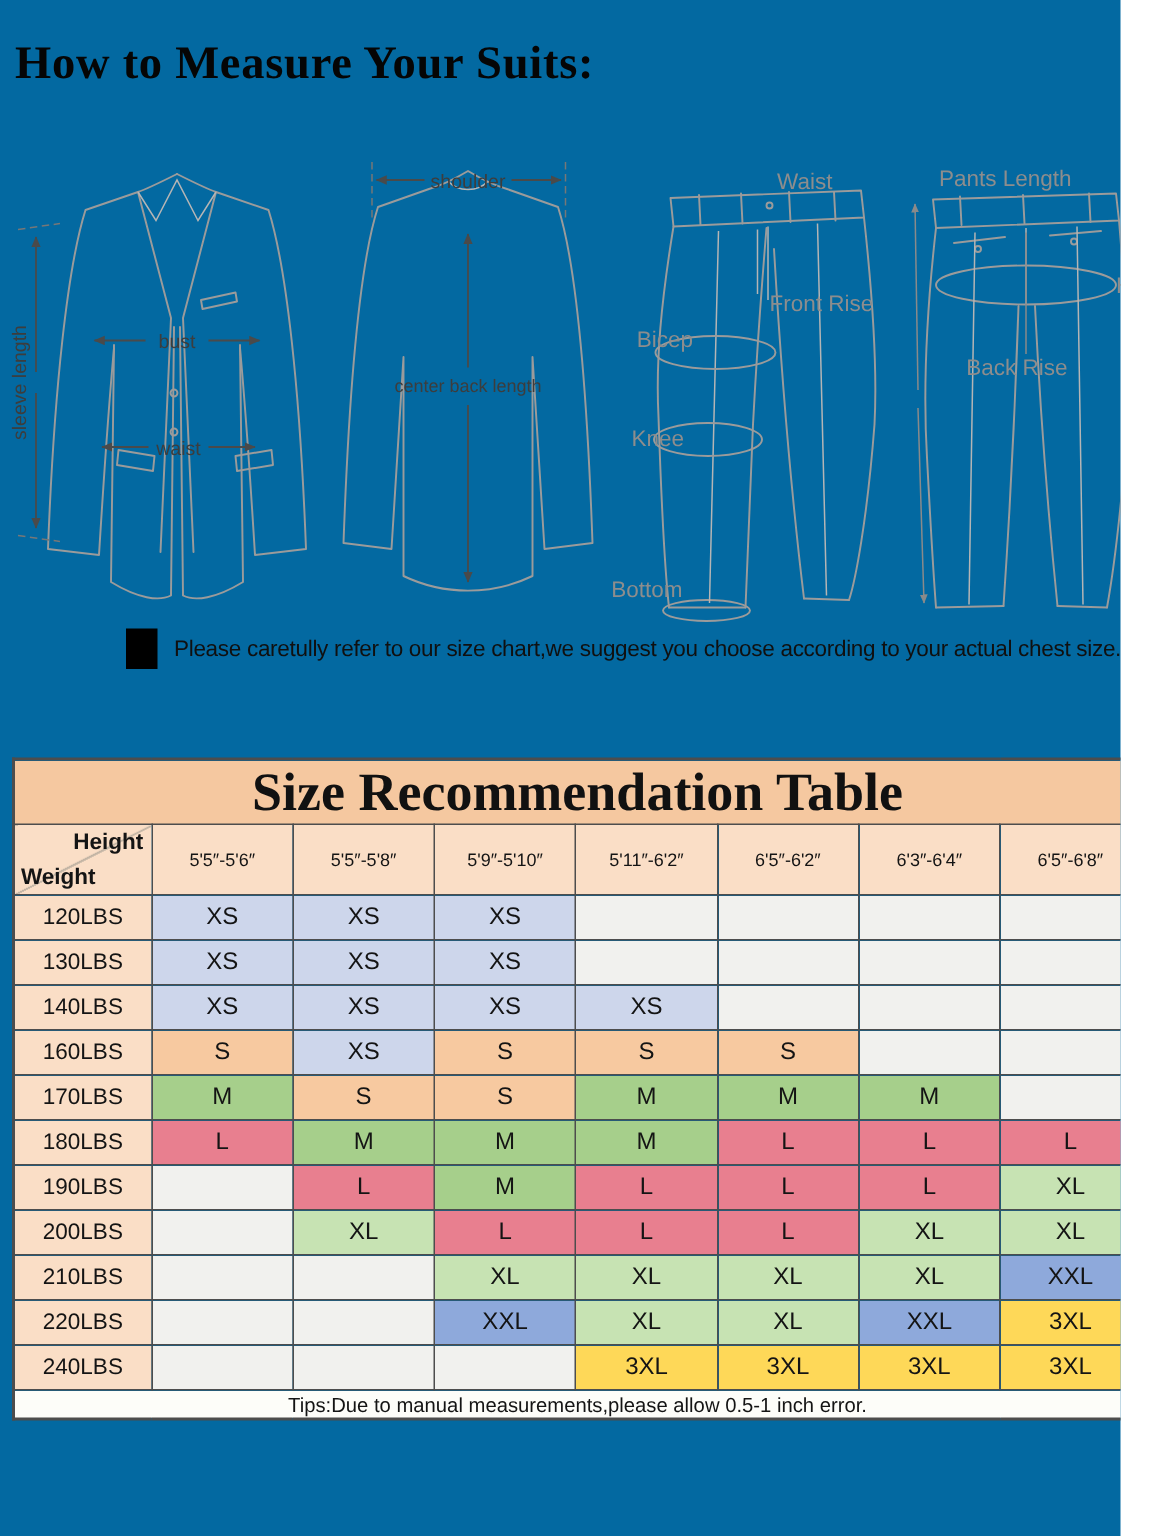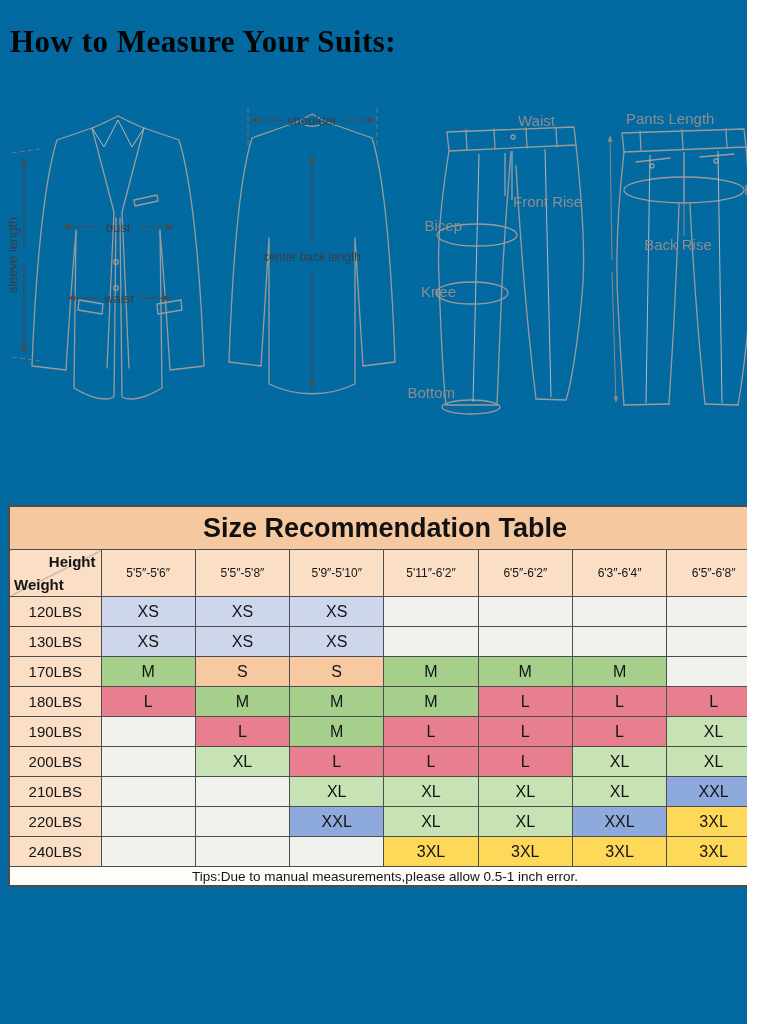--- a/index.html
+++ b/index.html
@@ -18,21 +18,21 @@
   .jlabel{font-size:13px;fill:#3d3d3d;}
   .jlabel-sm{font-size:12px;fill:#3d3d3d;}
   .plabel{font-size:15px;fill:#8d8d8d;}
   .note{position:absolute;left:84px;top:419px;display:flex;align-items:center;gap:11px;}
   .bullet{width:21px;height:27px;background:#000;flex:0 0 auto;}
   .note-text{font-size:15px;color:#101010;letter-spacing:-.2px;white-space:nowrap;}
   .size-table{position:absolute;left:8px;top:505px;width:754px;border-collapse:collapse;
         table-layout:fixed;border:2px solid var(--border);color:#141414;}
   .size-table th,.size-table td{border:1px solid var(--border);text-align:center;
         padding:0;overflow:hidden;}
-  .ttl{background:var(--title-bg);font-family:Liberation Sans, sans-serif;font-size:27px;
+  .ttl{background:var(--title-bg);font-family:Liberation Serif, serif;font-size:36px;
         font-weight:bold;height:42px;color:#111;}
   .hcol{background:var(--header-bg);font-weight:normal;font-size:12px;height:46px;}
   .corner{height:46px;position:relative;font-size:15px;
         background:linear-gradient(to bottom right,
           var(--header-bg) 49.2%, #c2b4a4 49.2%, #c2b4a4 50.8%, var(--header-bg) 50.8%);}
   .corner .h{position:absolute;top:3px;right:5px;font-weight:bold;}
   .corner .w{position:absolute;bottom:3px;left:4px;font-weight:bold;}
   .wcell{background:var(--header-bg);font-size:15px;height:29px;}
   .scell{font-size:16px;height:29px;}
   .tips{text-align:left;font-size:13.5px;height:18px;background:#fdfdf9;
@@ -134,20 +134,24 @@
       <path class="garment-light" d="M650,55 L646,303 M718,51 L722,303"></path>
       <path class="measure-gray" d="M612,160 L610,36" marker-end="url(#arrg)"></path>
       <path class="measure-gray" d="M612,172 L616,302" marker-end="url(#arrg)"></path>
       <path class="measure-gray" d="M684,55 L684,136"></path>
       <text class="plabel" x="626" y="24" text-anchor="start">Pants Length</text>
       <text class="plabel" x="744" y="95" text-anchor="start">Hip</text>
       <text class="plabel" x="678" y="150" text-anchor="middle">Back Rise</text>
     </g>
   </svg>
 
+  <div class="note">
+    <span class="bullet"></span>
+    <span class="note-text">Please caretully refer to our size chart,we suggest you choose according to your actual chest size.</span>
+  </div>
 
   <table class="size-table">
     <colgroup>
       <col style="width:92px">
       <col>
         <col>
         <col>
         <col>
         <col>
         <col>
@@ -186,20 +190,40 @@
           <td class="wcell">130LBS</td>
           <td class="scell" style="background: rgb(205, 214, 235);">XS</td>
           <td class="scell" style="background: rgb(205, 214, 235);">XS</td>
           <td class="scell" style="background: rgb(205, 214, 235);">XS</td>
           <td class="scell" style="background: rgb(241, 241, 238);"></td>
           <td class="scell" style="background: rgb(241, 241, 238);"></td>
           <td class="scell" style="background: rgb(241, 241, 238);"></td>
           <td class="scell" style="background: rgb(241, 241, 238);"></td>
         </tr>
         <tr>
+          <td class="wcell">140LBS</td>
+          <td class="scell" style="background: rgb(205, 214, 235);">XS</td>
+          <td class="scell" style="background: rgb(205, 214, 235);">XS</td>
+          <td class="scell" style="background: rgb(205, 214, 235);">XS</td>
+          <td class="scell" style="background: rgb(205, 214, 235);">XS</td>
+          <td class="scell" style="background: rgb(241, 241, 238);"></td>
+          <td class="scell" style="background: rgb(241, 241, 238);"></td>
+          <td class="scell" style="background: rgb(241, 241, 238);"></td>
+        </tr>
+        <tr>
+          <td class="wcell">160LBS</td>
+          <td class="scell" style="background: rgb(247, 201, 160);">S</td>
+          <td class="scell" style="background: rgb(205, 214, 235);">XS</td>
+          <td class="scell" style="background: rgb(247, 201, 160);">S</td>
+          <td class="scell" style="background: rgb(247, 201, 160);">S</td>
+          <td class="scell" style="background: rgb(247, 201, 160);">S</td>
+          <td class="scell" style="background: rgb(241, 241, 238);"></td>
+          <td class="scell" style="background: rgb(241, 241, 238);"></td>
+        </tr>
+        <tr>
           <td class="wcell">170LBS</td>
           <td class="scell" style="background: rgb(166, 207, 139);">M</td>
           <td class="scell" style="background: rgb(247, 201, 160);">S</td>
           <td class="scell" style="background: rgb(247, 201, 160);">S</td>
           <td class="scell" style="background: rgb(166, 207, 139);">M</td>
           <td class="scell" style="background: rgb(166, 207, 139);">M</td>
           <td class="scell" style="background: rgb(166, 207, 139);">M</td>
           <td class="scell" style="background: rgb(241, 241, 238);"></td>
         </tr>
         <tr>

